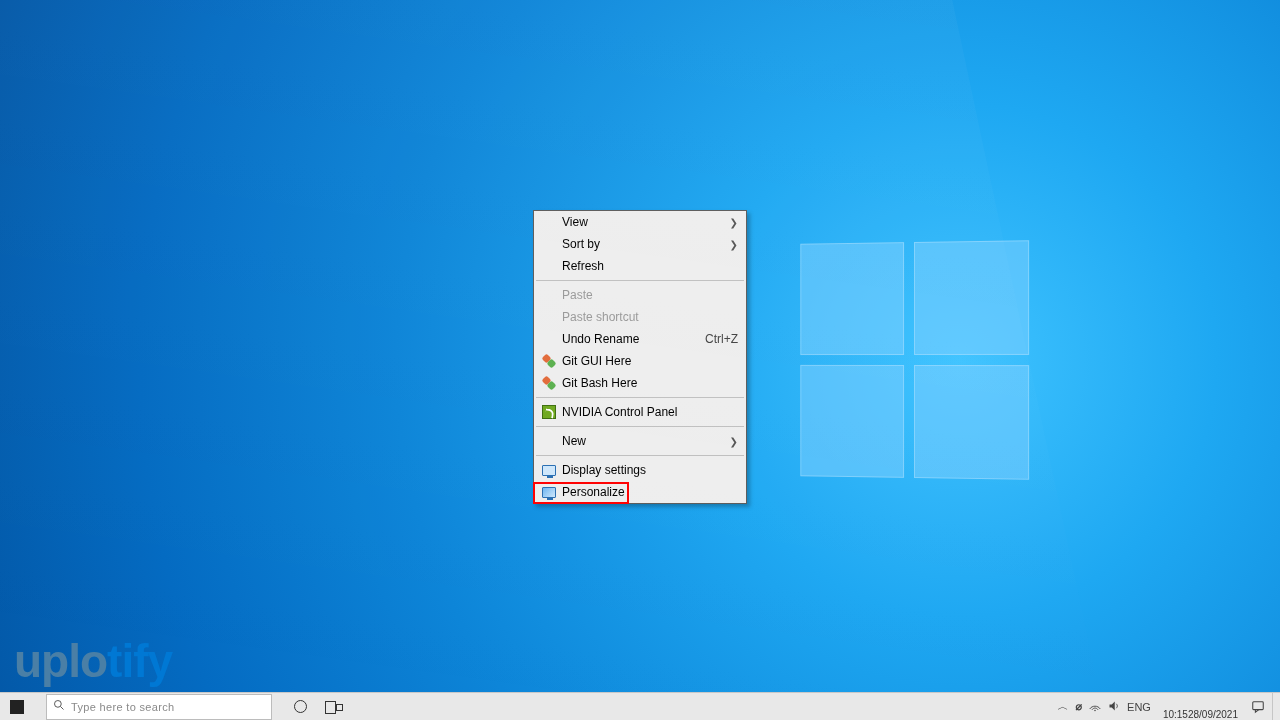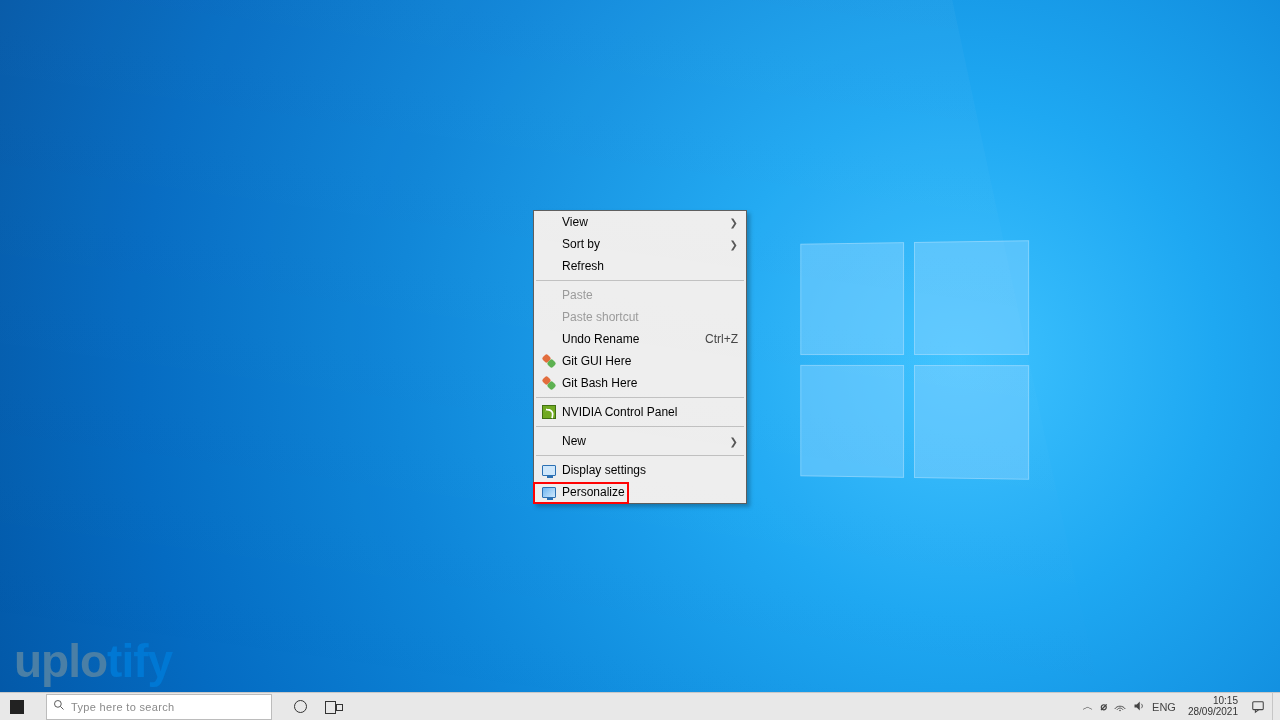--- a/index.html
+++ b/index.html
@@ -112,21 +112,21 @@
   .cortana-ring { width:13px; height:13px; border:1.5px solid #333; border-radius:50%; }
   .taskview { width:14px; height:11px; position:relative; }
   .taskview::before{content:"";position:absolute;left:0;top:0;width:9px;height:11px;border:1.2px solid #333;}
   .taskview::after{content:"";position:absolute;left:11px;top:3px;width:5px;height:5px;border:1.2px solid #333;}
 
   .tb-right { margin-left:auto; display:flex; align-items:center; height:100%; padding-right:2px; }
   .tray-icons { display:flex; align-items:center; gap:7px; padding:0 6px; height:100%; }
   .tray-icons span { color:#444; font-size:11px; }
   .tray-chevron { font-size:10px; }
   .tray-origin { font-size:11px; font-weight:bold; color:#f26a1b; }
-  .clock { display:flex; flex-direction:column; align-items:flex-end; justify-content:center; line-height:1.05; font-size:10px; padding:0 6px; height:100%;}
+  .clock { display:flex; flex-direction:row; align-items:flex-end; justify-content:center; line-height:1.05; font-size:10px; padding:0 6px; height:100%;}
   .notif { width:28px; height:100%; display:flex; align-items:center; justify-content:center; }
   .notif svg { width:14px; height:14px; }
   .deskpeek { width:6px; height:100%; border-left:1px solid #c6c6c6; }
 
 </style>
 </head>
 <body>
 
 <div class="desktop">
 

